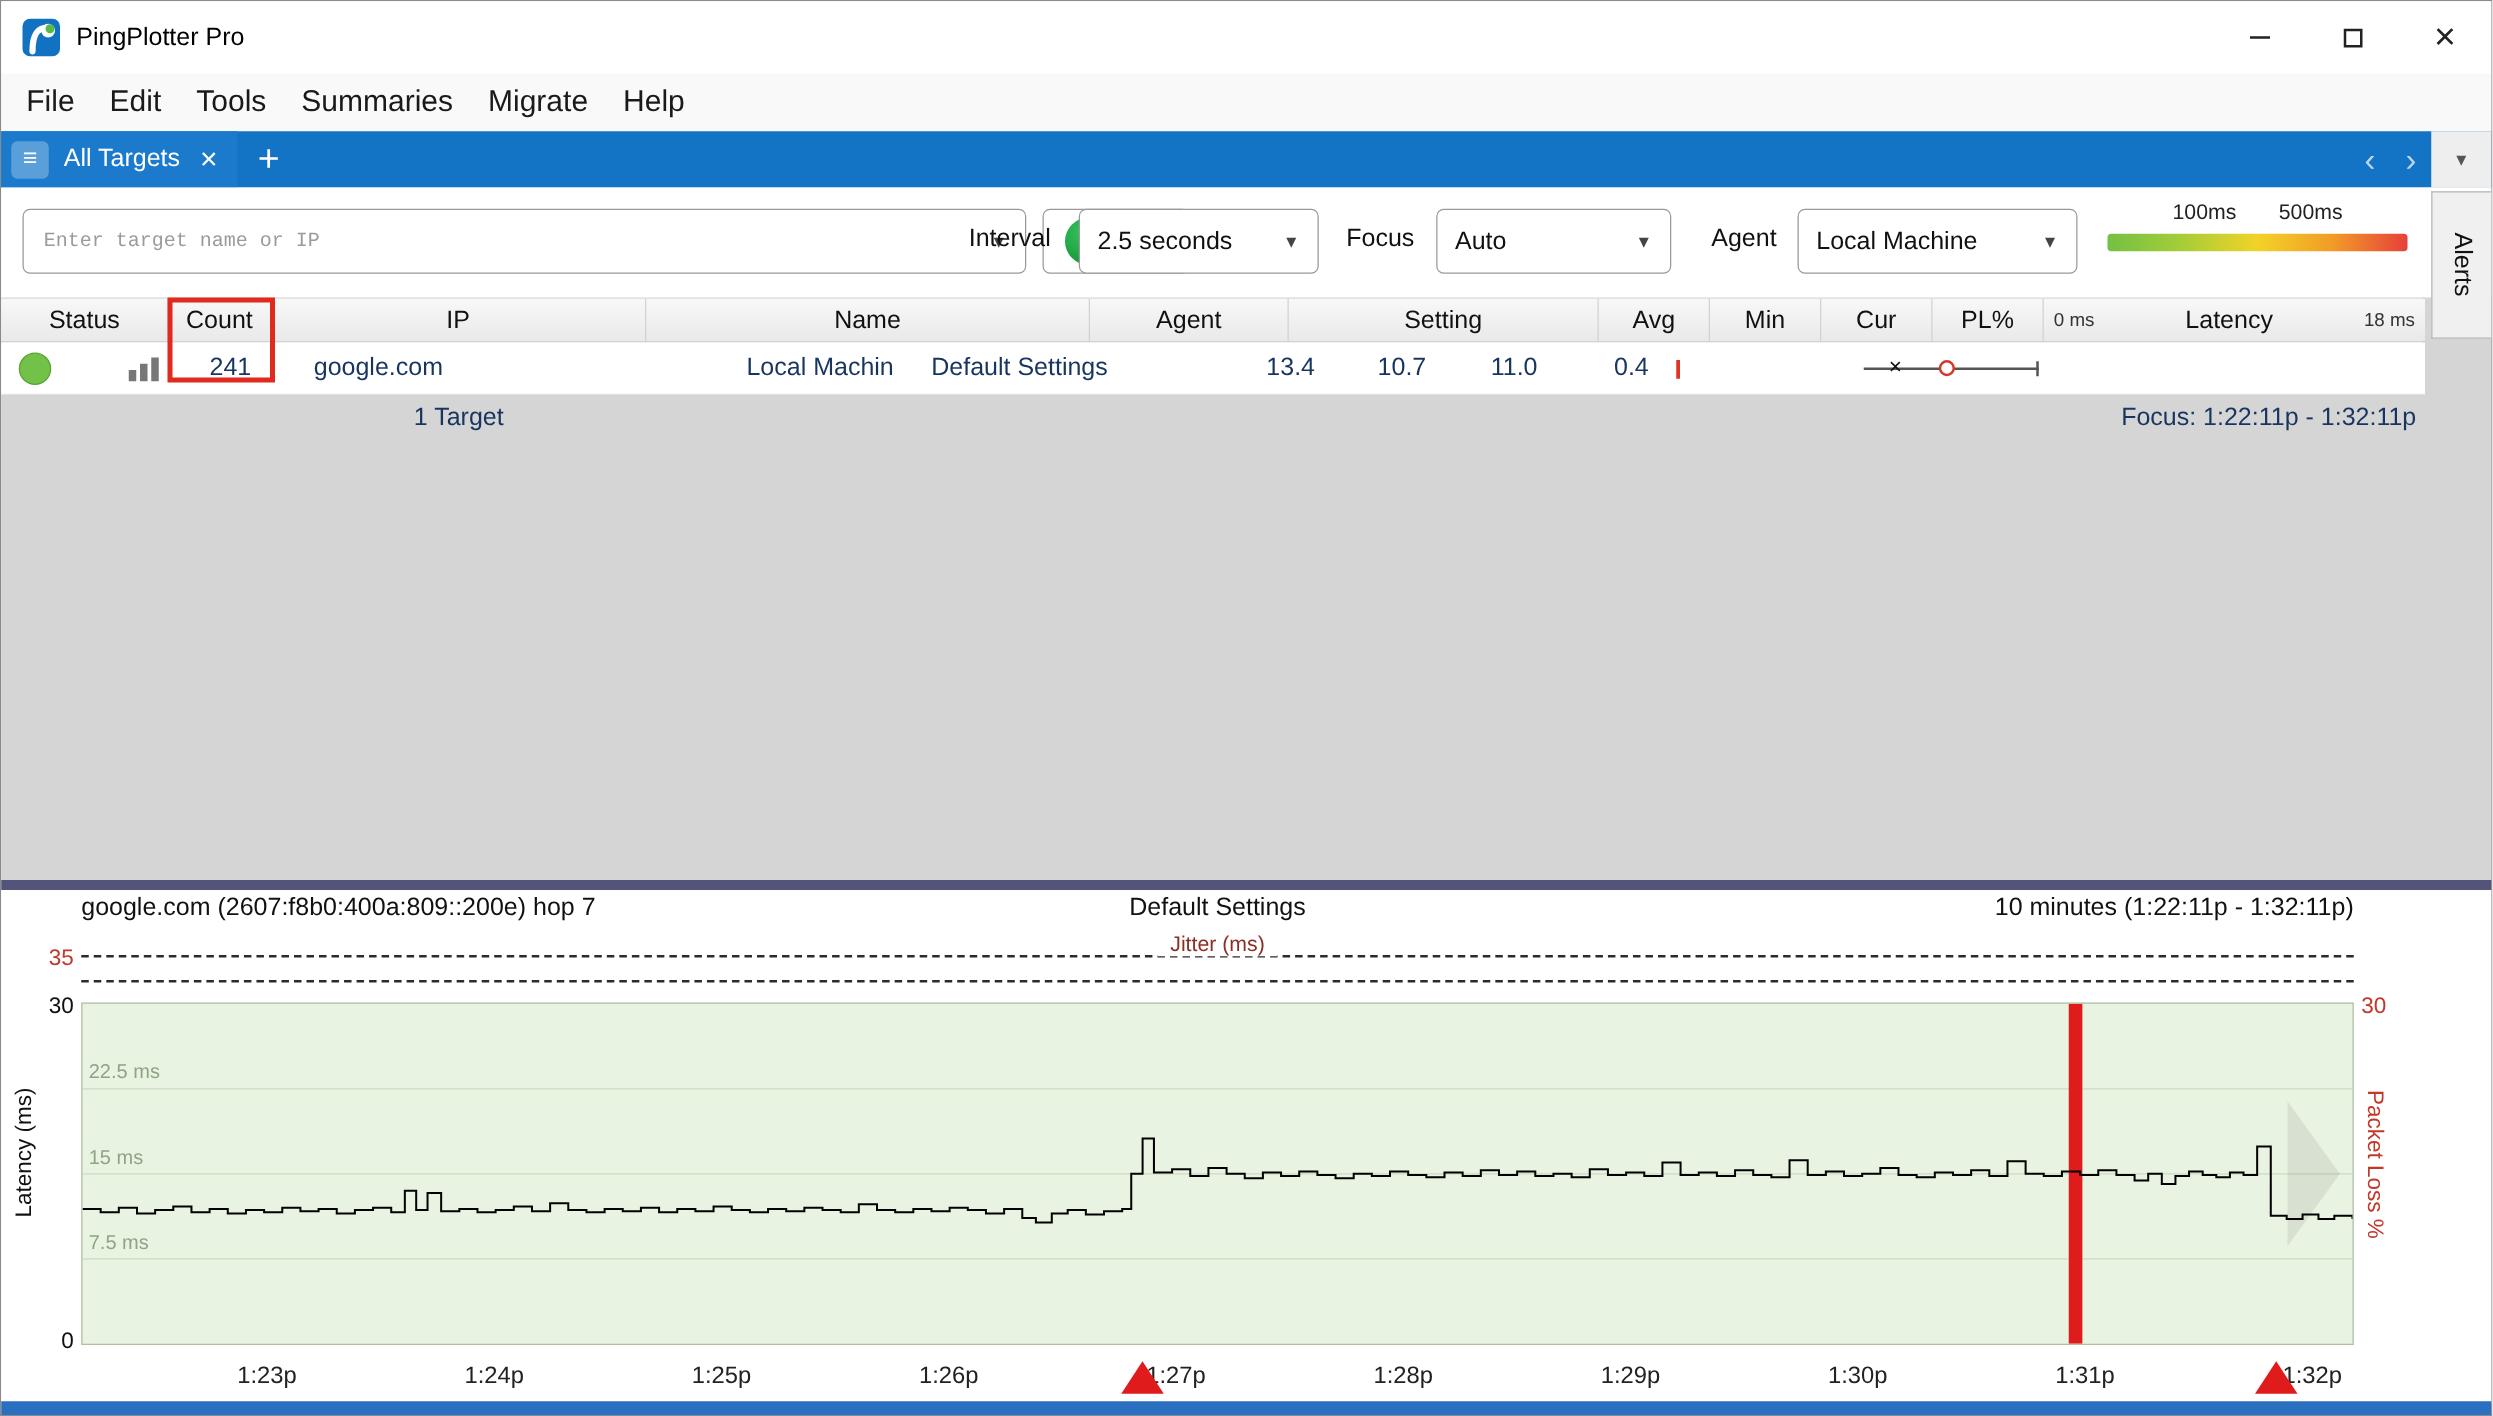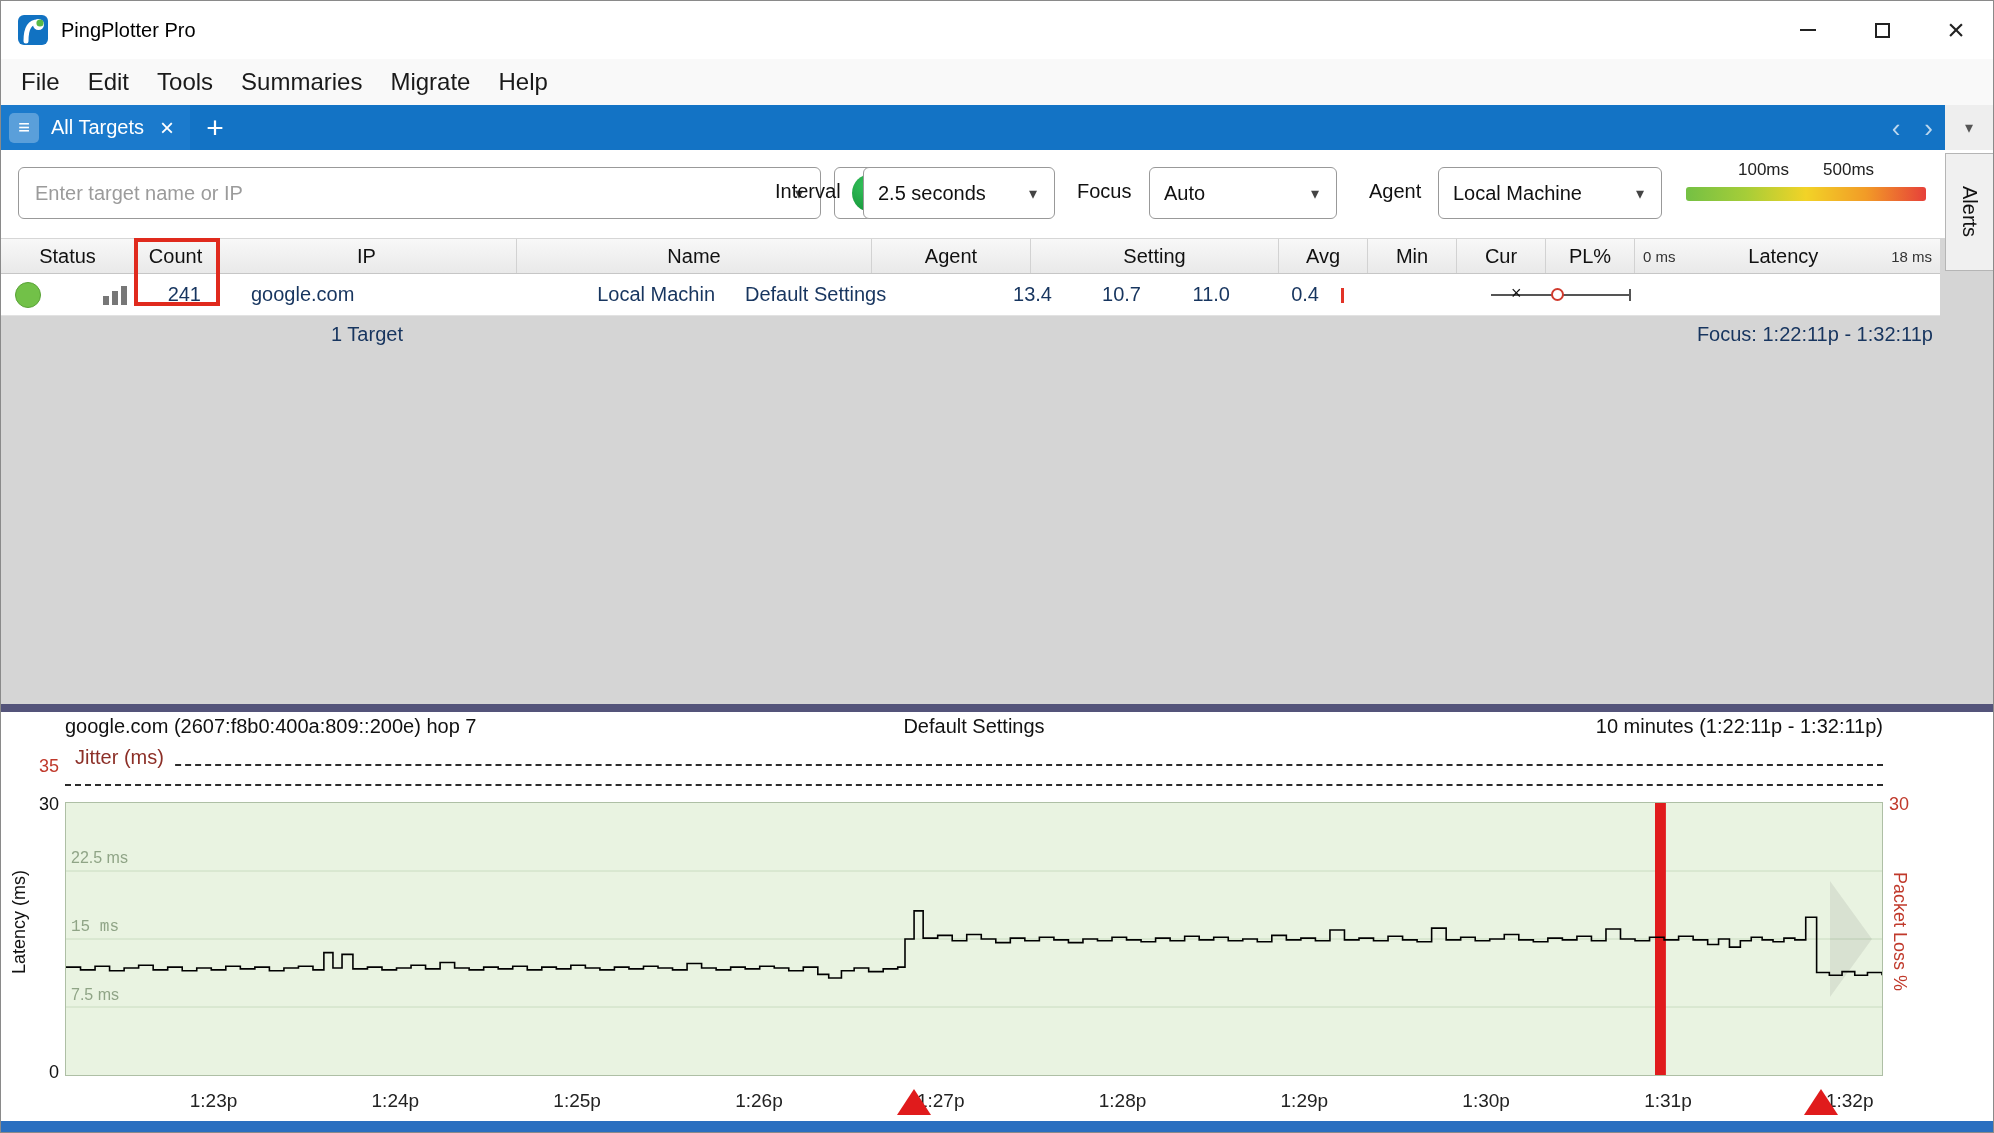--- a/index.html
+++ b/index.html
@@ -31,21 +31,21 @@
   .tab-nav{margin-left:auto;display:flex;align-items:center;}
   .tab-nav-arrow{color:#bcd7ee;font-size:26px;padding:0 12px;line-height:1;}
   .tab-menu-btn{width:48px;height:45px;background:#eeeeee;color:#555;display:flex;align-items:center;justify-content:center;font-size:16px;}
 
   
   .toolbar{position:absolute;top:149px;left:0;right:0;height:88px;background:#fff;}
   .combo{position:absolute;top:17px;height:52px;border:1px solid #999;border-radius:6px;background:#fff;display:flex;align-items:center;font-size:20px;color:#111;}
   .combo-text{flex:1;padding-left:14px;white-space:nowrap;}
   .combo-arrow{width:42px;text-align:center;color:#444;font-size:16px;}
   .target-combo{left:17px;width:803px;}
-  .target-input{flex:1;border:none;outline:none;font-size:20px;color:#000000;padding:0 16px;background:transparent;}
+  .target-input{flex:1;border:none;outline:none;font-size:16px;color:#000000;padding:0 16px;background:transparent;font-family:Liberation Mono, monospace;}
   .target-input::placeholder{color:#9b9b9b;}
   .play-split{position:absolute;left:833px;top:17px;height:52px;display:flex;border:1px solid #999;border-radius:6px;overflow:hidden;background:#fff;}
   .play-main{width:72px;display:flex;align-items:center;justify-content:center;border-right:1px solid #c4c4c4;}
   .play-circle{width:38px;height:38px;border-radius:50%;background:radial-gradient(circle at 35% 30%,#33c05a,#0e8c32);display:flex;align-items:center;justify-content:center;}
   .play-tri{width:0;height:0;border-left:15px solid #fff;border-top:10px solid transparent;border-bottom:10px solid transparent;margin-left:5px;}
   .play-arrow{width:44px;display:flex;align-items:center;justify-content:center;font-size:16px;color:#444;}
   .field-label{position:absolute;top:30px;font-size:20px;color:#111;}
   .interval-label{left:774px;}
   .interval-combo{left:862px;width:192px;}
   .focus-label{left:1076px;}
@@ -97,27 +97,27 @@
   .workspace{position:absolute;top:315px;left:0;right:0;height:388px;background:#d5d5d5;}
   .splitter{position:absolute;top:703px;left:0;right:0;height:8px;background:#54547a;}
 
   
   #graph-panel{position:absolute;top:711px;left:0;right:0;height:411px;background:#fff;}
   .graph-header{position:absolute;top:3px;left:64px;width:1818px;display:flex;font-size:20px;color:#111;}
   .gh-left{flex:1;text-align:left;}
   .gh-center{flex:1;text-align:center;}
   .gh-right{flex:1;text-align:right;}
   .jitter-band{position:absolute;top:52px;left:64px;width:1818px;height:22px;border-top:2px dashed #2b2b2b;border-bottom:2px dashed #2b2b2b;}
-  .jitter-label{position:absolute;top:34px;left:64px;width:1818px;text-align:left;font-size:20px;color:#8c2f27;z-index:2;}
+  .jitter-label{position:absolute;top:34px;left:64px;width:1818px;text-align:center;font-size:17px;color:#8c2f27;z-index:2;}
   .jitter-label span{background:#fff;padding:0 10px;}
   .jitter-max{position:absolute;top:44px;left:30px;width:28px;text-align:right;font-size:18px;color:#c0392b;}
   .plot{position:absolute;top:90px;left:64px;width:1818px;height:274px;background:#e9f3e1;border:1px solid #aebfa5;}
   .plot svg{position:absolute;inset:0;width:100%;height:100%;display:block;}
   .grid-label{position:absolute;left:5px;font-size:16px;color:#8fa486;z-index:2;}
-  .gl-0{top:46px;} .gl-1{top:115px;font-family:Liberation Mono, monospace;} .gl-2{top:183px;}
+  .gl-0{top:46px;} .gl-1{top:115px;} .gl-2{top:183px;}
   .scroll-hint{position:absolute;top:78px;right:10px;width:0;height:0;border-left:42px solid rgba(0,0,0,0.07);border-top:58px solid transparent;border-bottom:58px solid transparent;}
   .y-max{position:absolute;top:82px;left:28px;width:30px;text-align:right;font-size:18px;color:#111;}
   .y-zero{position:absolute;top:350px;left:36px;width:22px;text-align:right;font-size:18px;color:#111;}
   .latency-axis-label{position:absolute;left:8px;top:158px;writing-mode:vertical-rl;transform:rotate(180deg);font-size:18px;color:#111;}
   .right-max{position:absolute;top:82px;left:1888px;font-size:18px;color:#c0392b;}
   .packet-loss-label{position:absolute;top:160px;left:1888px;writing-mode:vertical-rl;font-size:18px;color:#c0392b;}
   .x-axis{position:absolute;top:378px;left:64px;width:1818px;height:30px;}
   .x-tick{position:absolute;top:0;transform:translateX(-50%);font-size:19px;color:#222;white-space:nowrap;}
   .event-marker{position:absolute;top:377px;width:0;height:0;border-left:17px solid transparent;border-right:17px solid transparent;border-bottom:26px solid #e01b1c;transform:translateX(-50%);}
   .bottom-bar{position:absolute;bottom:0;left:0;right:0;height:11px;background:#2a6fc0;}

